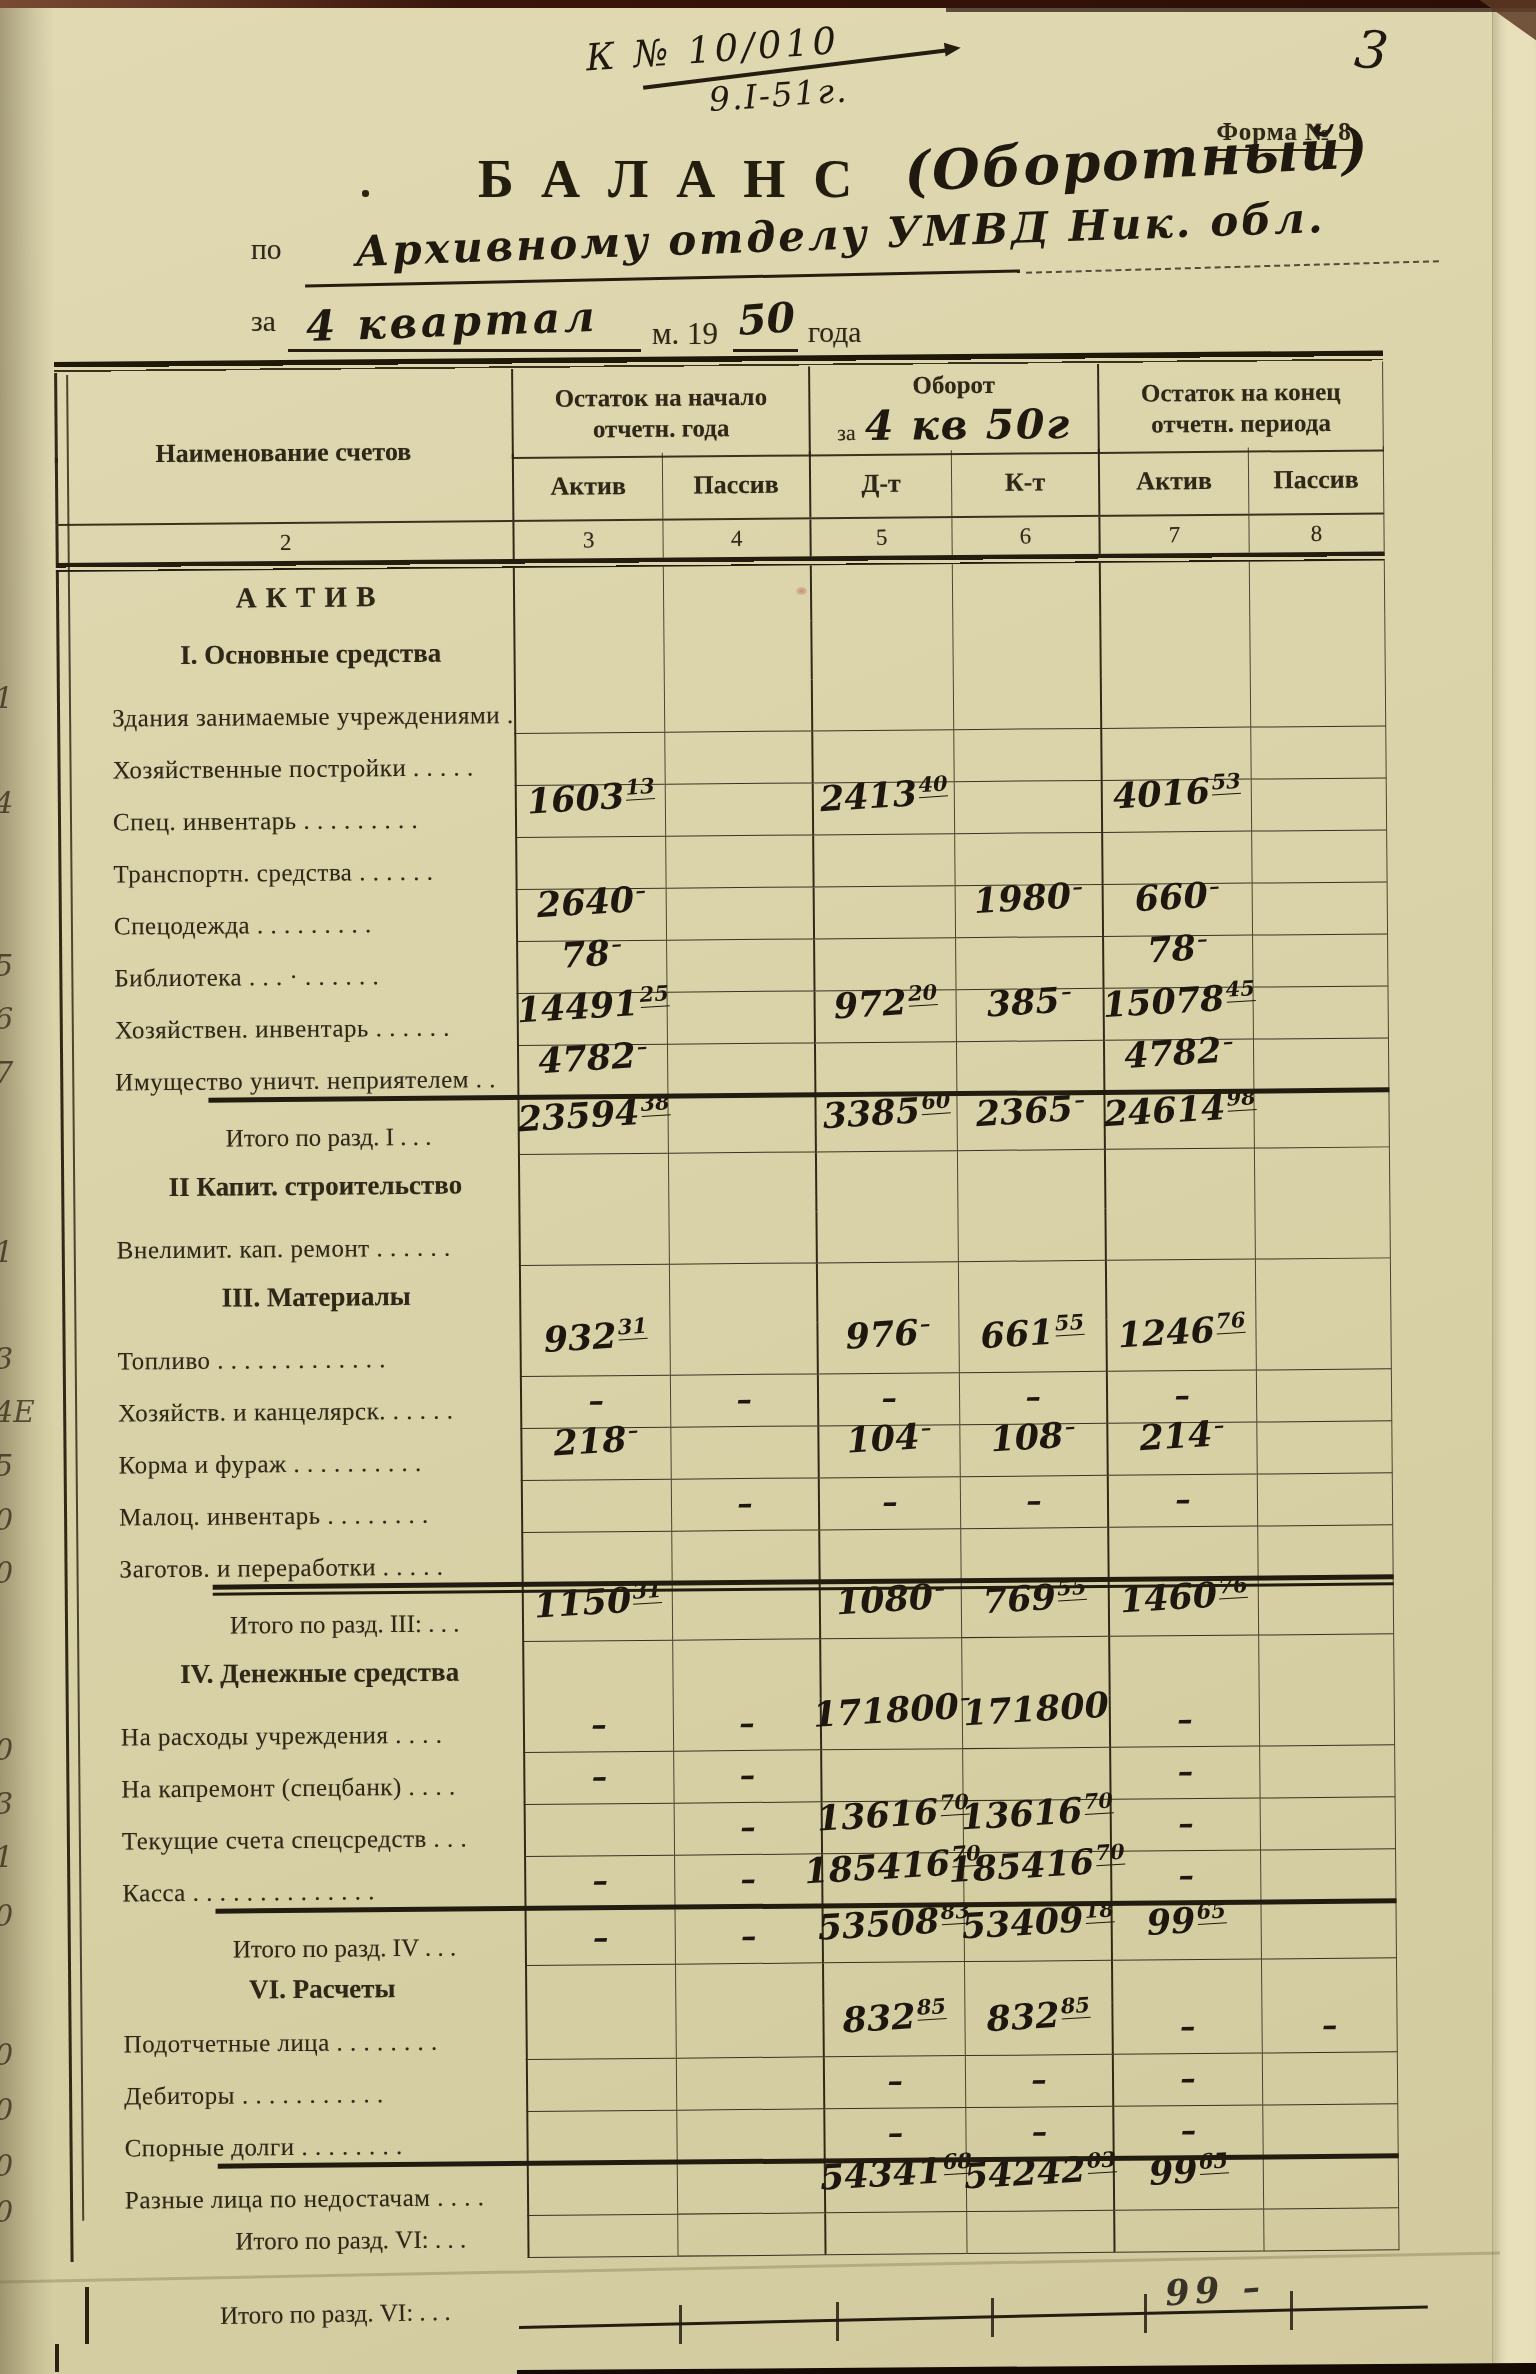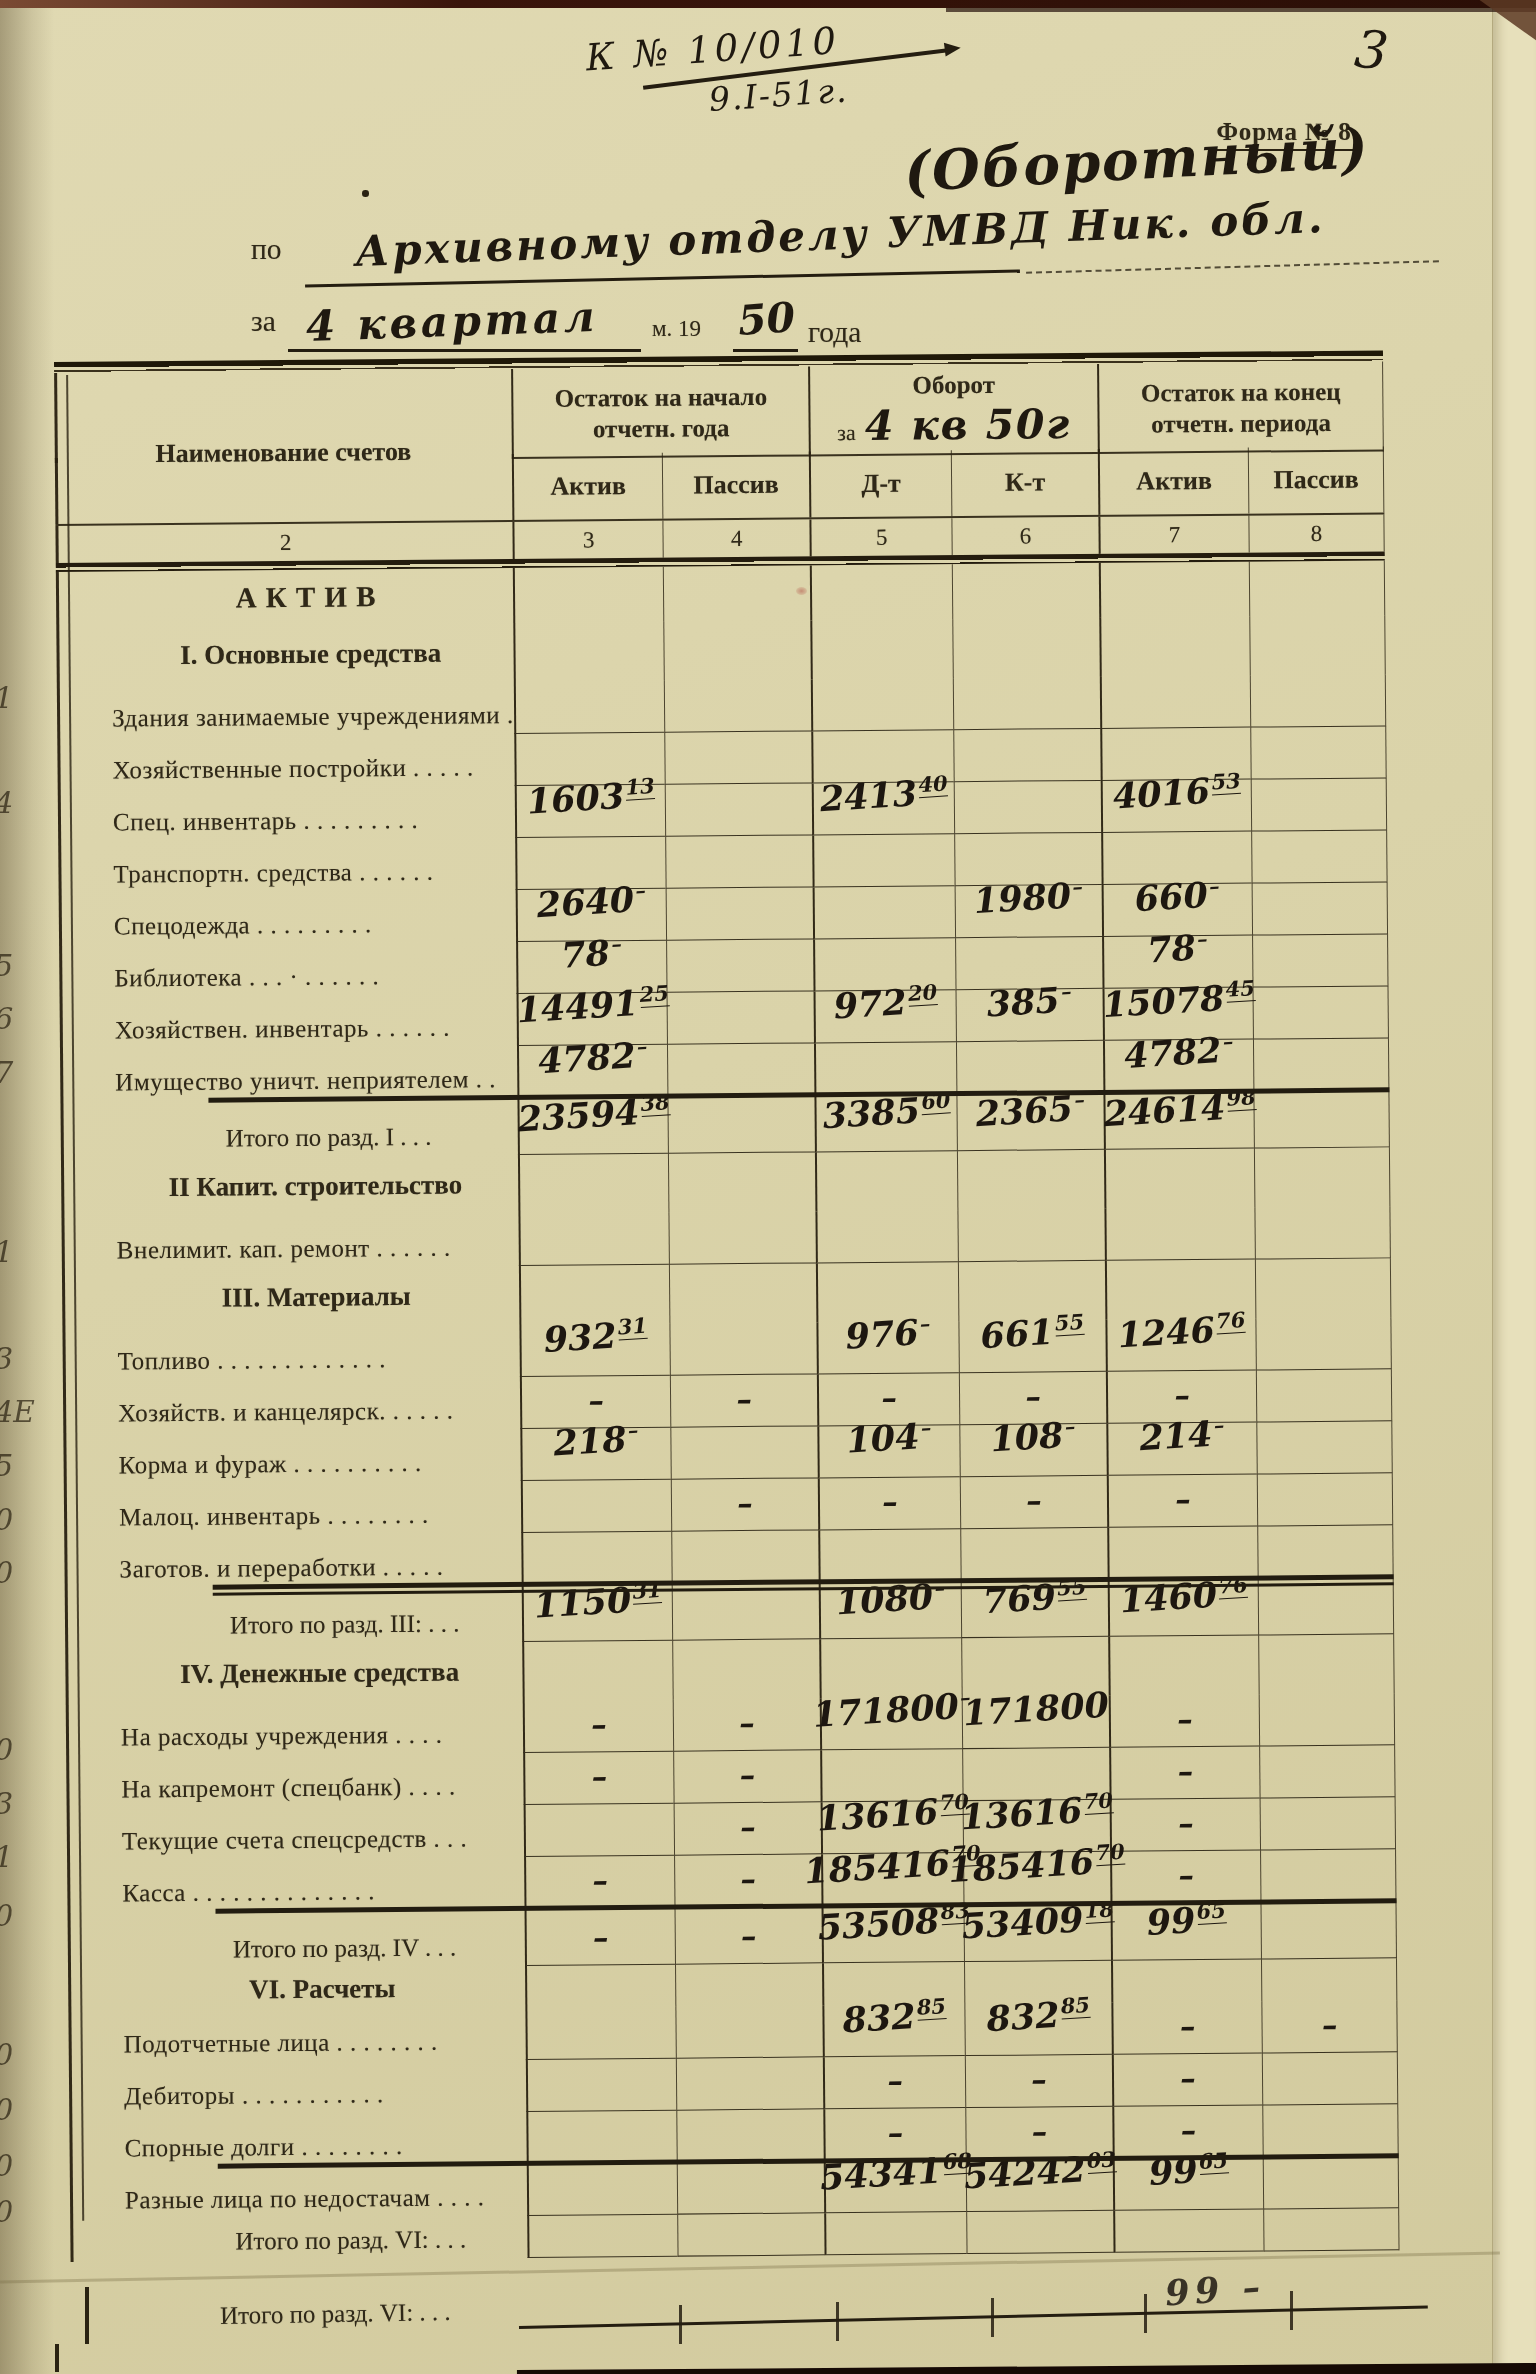--- a/index.html
+++ b/index.html
@@ -49,21 +49,21 @@
   .po-line{position:absolute;left:305px;top:277px;width:715px;height:2.8px;background:#241d10;
            transform:rotate(-1.2deg);}
   .po-line2{position:absolute;left:1026px;top:266px;width:413px;border-top:2.8px dashed rgba(36,29,16,.75);
             transform:rotate(-1.6deg);}
   .po-value{position:absolute;left:355px;top:210px;font-size:42px;font-weight:bold;
             transform:rotate(-2deg);white-space:nowrap;letter-spacing:2.8px;}
   .za-row{position:absolute;left:251px;top:305px;font-size:29.5px;}
   .za-line{position:absolute;left:288px;top:349px;width:353px;height:2.8px;background:#241d10;}
   .za-value{position:absolute;left:306px;top:297px;font-size:42px;font-weight:bold;
             transform:rotate(-2deg);letter-spacing:3.7px;white-space:nowrap;}
-  .m-label{position:absolute;left:652px;top:316px;font-size:23px;}
+  .m-label{position:absolute;left:652px;top:316px;font-size:31px;}
   .year-hw{position:absolute;left:738px;top:295px;font-size:41px;font-weight:bold;transform:rotate(-4deg);}
   .year-line{position:absolute;left:733px;top:349px;width:65px;height:2.8px;background:#241d10;}
   .goda-label{position:absolute;left:808px;top:316px;font-size:29.5px;}
 
   
   .tbl{position:absolute;left:54px;top:362px;width:1329px;transform:rotate(-0.5deg);
        transform-origin:left top;}
   .tbl-top{height:11px;background:linear-gradient(#1f1808 0 5.5px,transparent 5.5px 8.3px,
            rgba(40,30,12,.9) 8.3px 10px,transparent 10px);}
   .inner-vline{position:absolute;left:12px;top:13px;bottom:41px;width:1.8px;background:rgba(40,32,16,.8);}
@@ -141,20 +141,21 @@
   <div class="stamp hw">
     <div class="stamp-l1">К  № 10/010</div>
     <div class="stamp-rule"></div>
     <div class="stamp-l2">9.I-51г.</div>
   </div>
 
   <div class="pagenum hw">3</div>
   <div class="formlabel typed">Форма № 8</div>
 
   <div class="title-dot"></div>
+  <div class="title typed">БАЛАНС</div>
   <div class="title-hw hw">(Оборотный)</div>
 
   <div class="po-row typed">по</div>
   <div class="po-line"></div>
   <div class="po-line2"></div>
   <div class="po-value hw">Архивному отделу УМВД Ник. обл.</div>
 
   <div class="za-row typed">за</div>
   <div class="za-line"></div>
   <div class="za-value hw">4 квартал</div>

